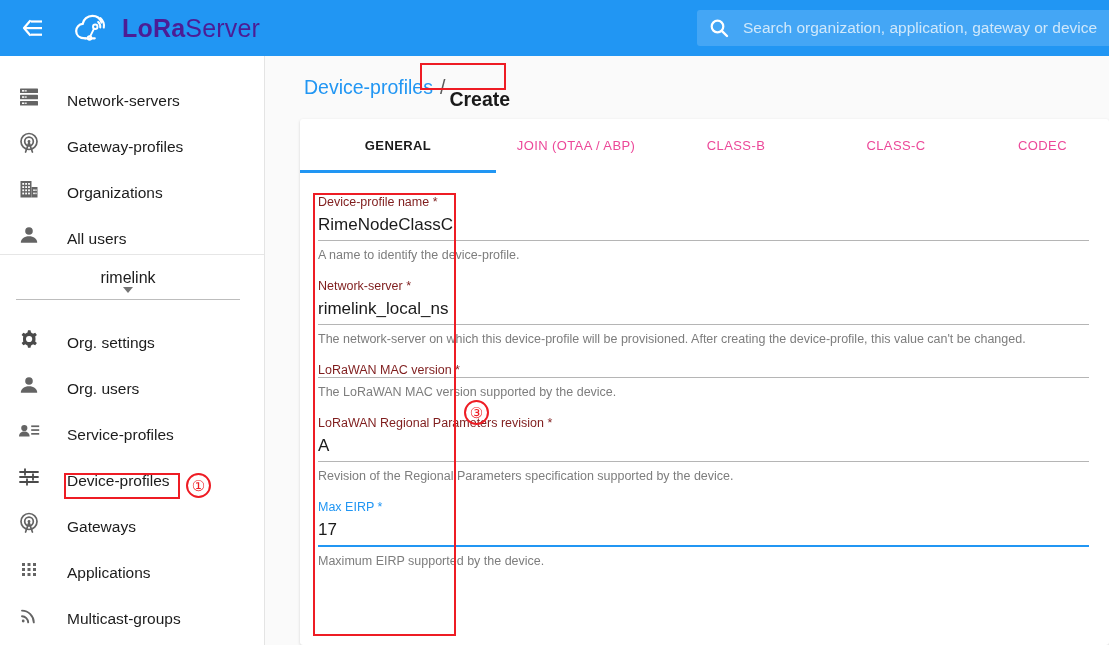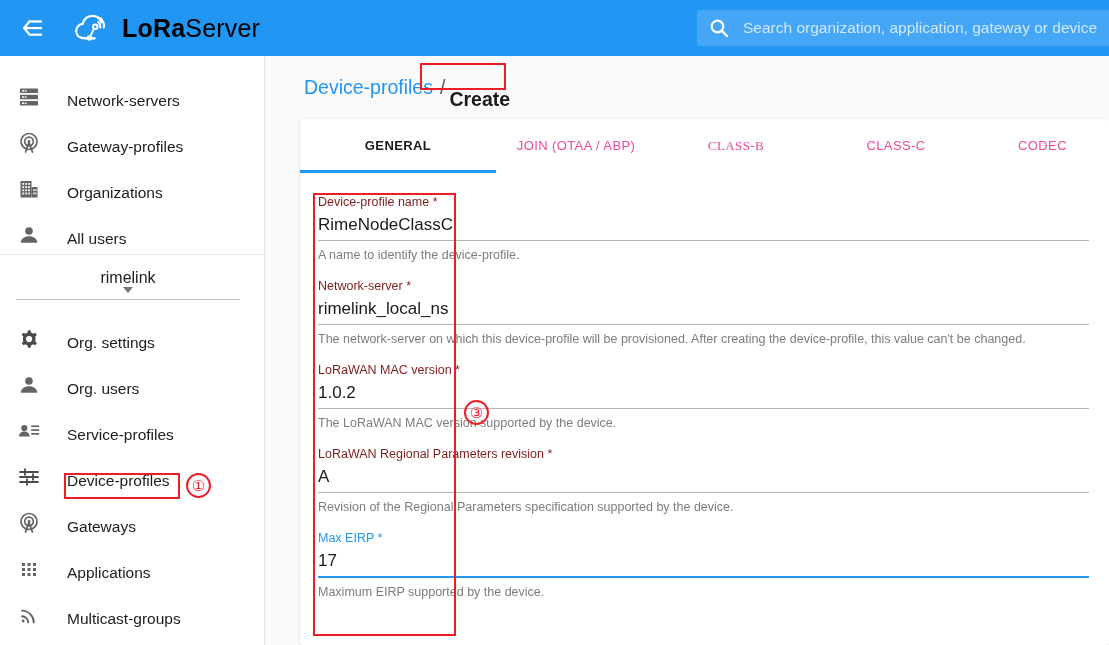--- a/index.html
+++ b/index.html
@@ -20,21 +20,21 @@
   .menu-btn {
     width: 34px; height: 34px; margin-left: 16px;
     display: flex; align-items: center; justify-content: center;
     cursor: pointer;
   }
   .brand {
     display: flex; align-items: center; margin-left: 24px; cursor: pointer;
   }
   .brand-logo { width: 38px; height: 34px; margin-right: 10px; }
   .brand-text {
-    font-size: 25px; color: #000000; letter-spacing: .2px; white-space: nowrap;
+    font-size: 25px; color: #4c1d95; letter-spacing: .2px; white-space: nowrap;
   }
   .brand-text b { font-weight: bold; }
   .brand-text span.light { font-weight: normal; }
 
   .searchbox {
     position: absolute; left: 697px; top: 10px; width: 432px; height: 36px;
     background: rgba(255,255,255,0.16); border-radius: 3px;
     display: flex; align-items: center; cursor: text;
   }
   .search-icon { margin-left: 12px; margin-right: 12px; display: flex; }
@@ -115,21 +115,21 @@
     text-align: center; cursor: pointer; position: relative;
     height: 54px; line-height: 54px; white-space: nowrap;
   }
   .tab.active { color: #1a1a1a; font-weight: bold; }
   .tab.active:after {
     content: ""; position: absolute; left: 0; right: 0; bottom: 0;
     height: 3px; background: #2196f3;
   }
   .tab-0 { width: 196px; }
   .tab-1 { width: 160px; }
-  .tab-2 { width: 160px; font-family: Liberation Serif, serif; }
+  .tab-2 { width: 160px; }
   .tab-3 { width: 160px; }
   .tab-4 { width: 133px; }
 
   .form { padding: 22px 20px 0 18px; }
   .field { position: relative; }
   .f-label { font-size: 12.5px; color: #7f1d1d; }
   .f-label.accent { color: #2196f3; }
   .f-value { font-size: 17px; color: #1a1a1a; padding-top: 6px; padding-bottom: 5px; }
   .f-underline { height: 1px; background: #b5b5b5; }
   .f-underline.active { height: 2px; background: #2196f3; }
@@ -384,21 +384,20 @@
         <div class="field">
           <div class="f-label">Network-server *</div>
           <div class="f-value">rimelink_local_ns</div>
           <div class="f-underline"></div>
           <div class="f-help">The network-server on which this device-profile will be provisioned. After creating the device-profile, this value can't be changed.</div>
         </div>
         <div class="gap"></div>
 
         <div class="field">
           <div class="f-label">LoRaWAN MAC version *</div>
-          <div class="f-value">1.0.2</div>
           <div class="f-underline"></div>
           <div class="f-help">The LoRaWAN MAC version supported by the device.</div>
         </div>
         <div class="gap"></div>
 
         <div class="field">
           <div class="f-label">LoRaWAN Regional Parameters revision *</div>
           <div class="f-value">A</div>
           <div class="f-underline"></div>
           <div class="f-help">Revision of the Regional Parameters specification supported by the device.</div>

